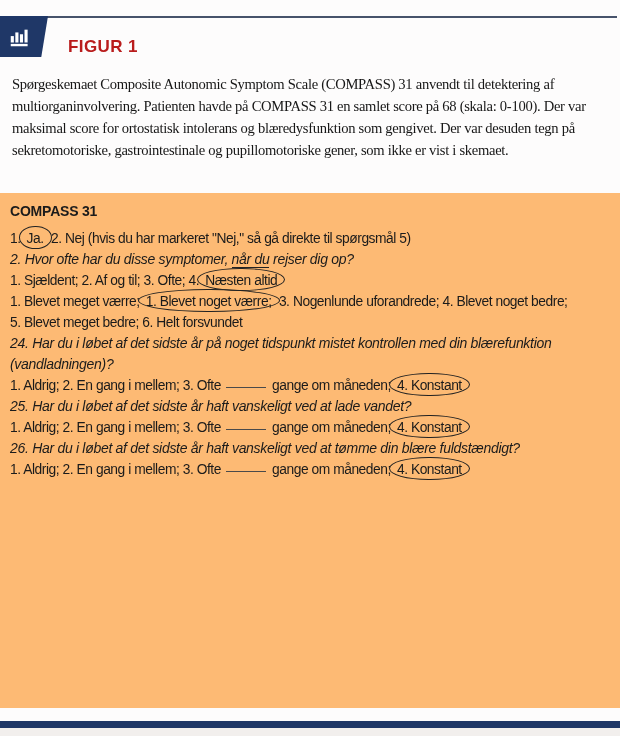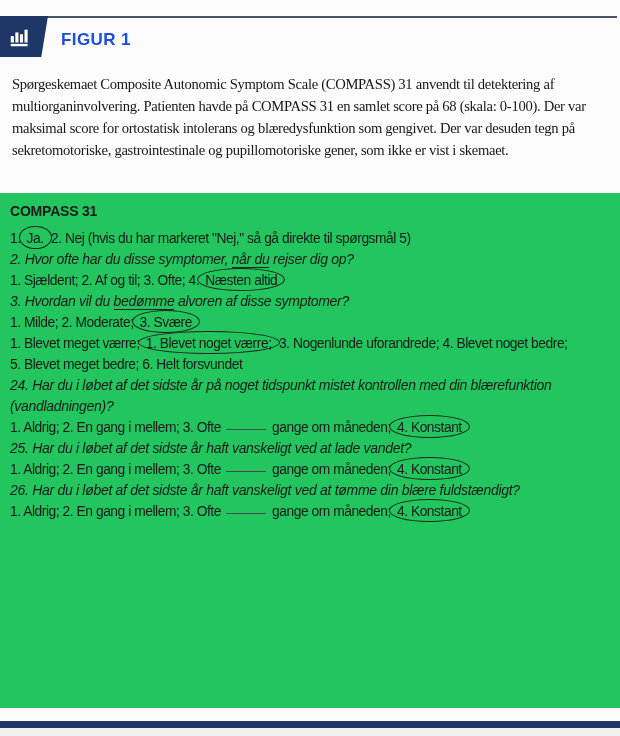--- a/index.html
+++ b/index.html
@@ -16,35 +16,35 @@
     background:#47536b;
   }
   .badge{
     position:absolute;left:0;top:16px;width:48px;height:41px;
     background:#1f3767;
     clip-path:polygon(0 0,100% 0,86% 100%,0 100%);
     display:flex;align-items:center;justify-content:flex-start;
     padding-left:8px;box-sizing:border-box;
   }
   .figure-title{
-    position:absolute;left:57px;top:26px;margin:4px;
+    position:absolute;left:57px;top:26px;margin:11px;
     font-size:17px;font-weight:bold;letter-spacing:.4px;
-    color:#1d4ed8;
+    color:#b91c1c;
   }
   
   .intro{
     position:absolute;left:4px;right:2px;top:65px;margin:8px;
     font-size:14.6px;line-height:22px;letter-spacing:-.3px;
     color:#171717;
     font-family:Liberation Serif, serif;
   }
   
   .compass-box{
     position:absolute;left:0;right:0;top:193px;height:515px;
-    background:#22c55e;
+    background:#fdba74;
     padding:8px 10px;box-sizing:border-box;overflow:hidden;
   }
   .box-title{
     margin:0 0 2px 0;font-size:14px;font-weight:bold;letter-spacing:-.2px;
     line-height:21px;
   }
   .qblock{}
   .qblock.first{margin-top:6px;}
   .q{
     margin:0;font-style:italic;font-weight:500;
@@ -104,24 +104,20 @@
 
   <div class="qblock first">
     <p class="a"><span>1.</span><span class="circled">Ja.</span><span> 2. Nej (hvis du har markeret "Nej," så gå direkte til spørgsmål 5)</span></p>
   </div>
 
   <div class="qblock">
     <p class="q"><span>2. Hvor ofte har du disse symptomer, </span><span class="ann-u">når du</span><span> rejser dig op?</span></p>
     <p class="a"><span>1. Sjældent; 2. Af og til; 3. Ofte; 4.</span><span class="circled">Næsten altid</span></p>
   </div>
 
-  <div class="qblock">
-    <p class="q"><span>3. Hvordan vil du </span><span class="ann-u">bedømme</span><span> alvoren af disse symptomer?</span></p>
-    <p class="a"><span>1. Milde; 2. Moderate;</span><span class="circled">3. Svære</span></p>
-  </div>
 
   <div class="qblock">
     <p class="a"><span>1. Blevet meget værre;</span><span class="circled">1. Blevet noget værre;</span><span> 3. Nogenlunde uforandrede; 4. Blevet noget bedre;</span></p>
     <p class="a"><span>5. Blevet meget bedre; 6. Helt forsvundet</span></p>
   </div>
 
   <div class="qblock">
     <p class="q"><span>24. Har du i løbet af det sidste år på noget tidspunkt mistet kontrollen med din blærefunktion (vandladningen)?</span></p>
     <p class="a"><span>1. Aldrig; 2. En gang i mellem; 3. Ofte</span><span class="blank"></span><span>gange om måneden;</span><span class="circled">4. Konstant</span></p>
   </div>

